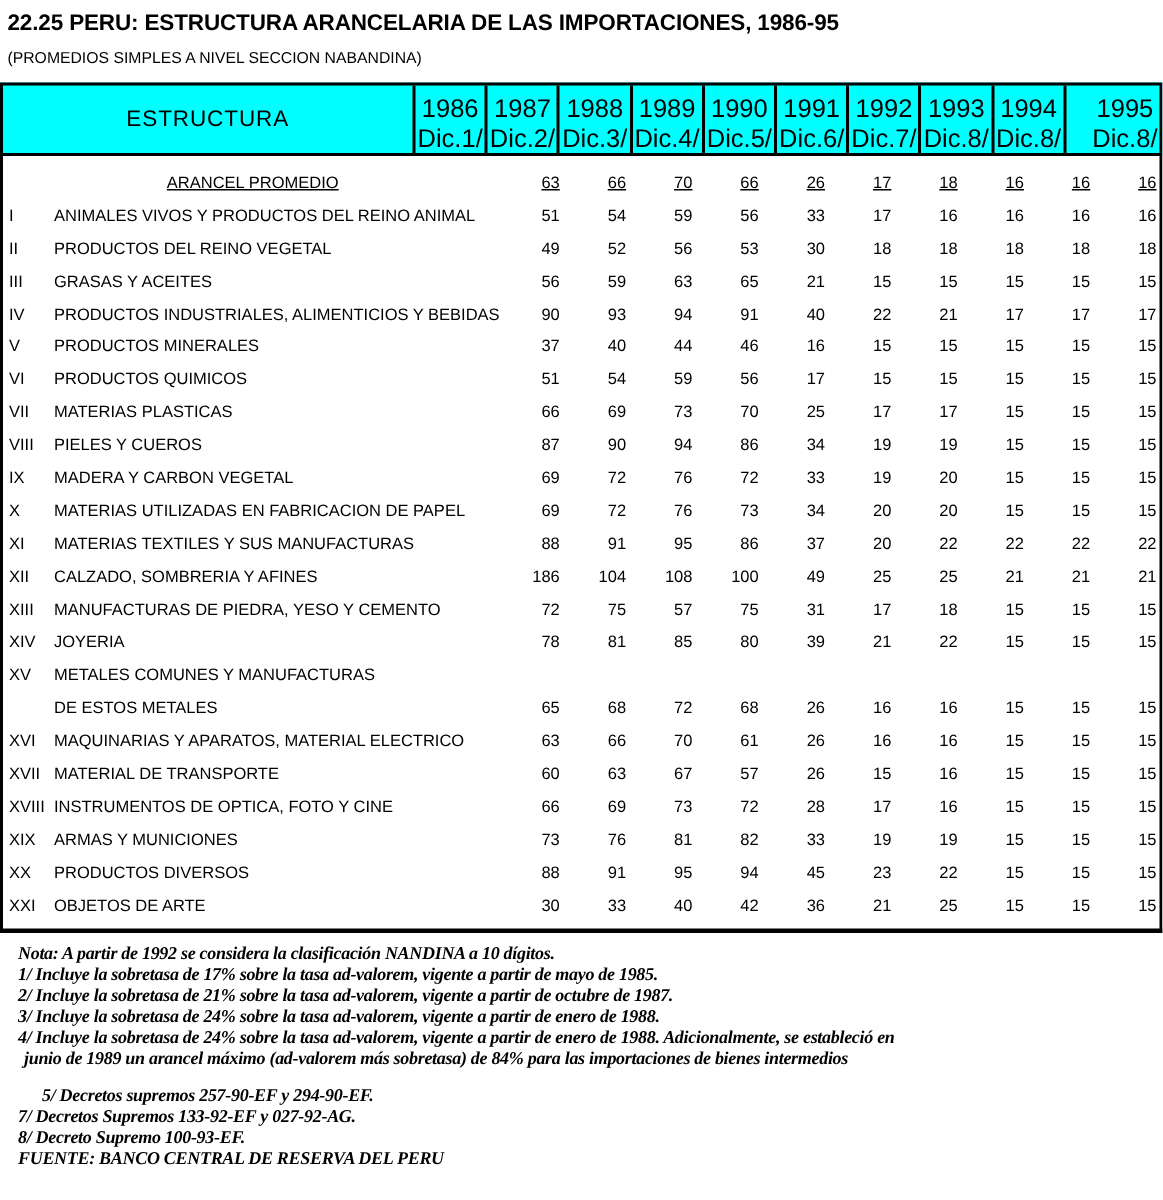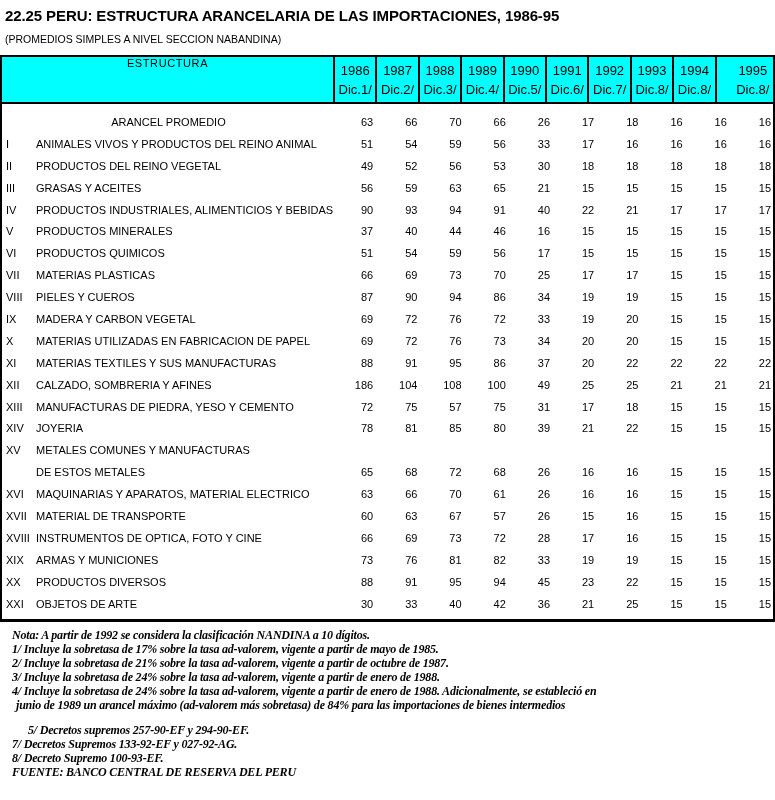--- a/index.html
+++ b/index.html
@@ -21,52 +21,52 @@
   }
   .table {
     position: absolute; left: 0; top: 55px; width: 775px;
   }
   .thead {
     display: flex;
     border: 2px solid #000;
     height: 49px;
   }
   .th-structure {
-    width: 333px; flex: none;
+    width: 275px; flex: none;
     border-right: 2px solid #000;
-    display: flex; justify-content: center;
-    font-size: 11px; letter-spacing: 0.6px;
+    display: flex; align-items: center; justify-content: center;
+    font-size: 15px; letter-spacing: 0.6px;
   }
   .th-years { flex: 1; display: flex; }
   .th-year {
     flex: 1;
     border-right: 2px solid #000;
     display: flex; flex-direction: column; align-items: center; justify-content: space-between;
     padding: 6px 0 5px 0;
-    font-size: 13px;
+    font-size: 17px;
   }
   .th-year:last-child { border-right: none; padding-left: 16px; }
   .tbody {
     border-left: 2px solid #000;
     border-right: 2px solid #000;
     border-bottom: 3px solid #000;
     padding: 7px 0 5px 0;
   }
   .row {
     display: flex; align-items: center;
     height: 21.9px;
     font-size: 11px; white-space: nowrap;
   }
   .numeral { width: 34px; padding-left: 4px; flex: none; }
   .rlabel  { width: 299px; flex: none; overflow: visible; }
   .label-full { width: 333px; flex: none; text-align: center; }
   .vals { flex: 1; display: flex; }
   .val  { flex: 1; text-align: right; padding-right: 6px; }
   .val:last-child { padding-right: 2px; }
-  .u { }
+  .u { text-decoration: underline; }
   .footnotes {
     position: absolute; left: 12px; top: 628px;
     font-family: "Liberation Serif", serif;
     font-style: italic; font-weight: bold;
     font-size: 12px; letter-spacing: -0.2px;
   }
   .fn { line-height: 14px; white-space: nowrap; }
   .fn.gap { margin-top: 11px; margin-left: 16px; }
   .fn.indent { padding-left: 4px; }
 </style>

